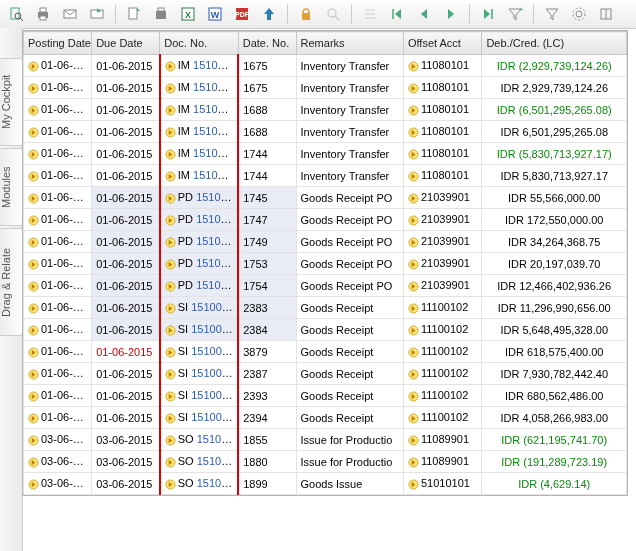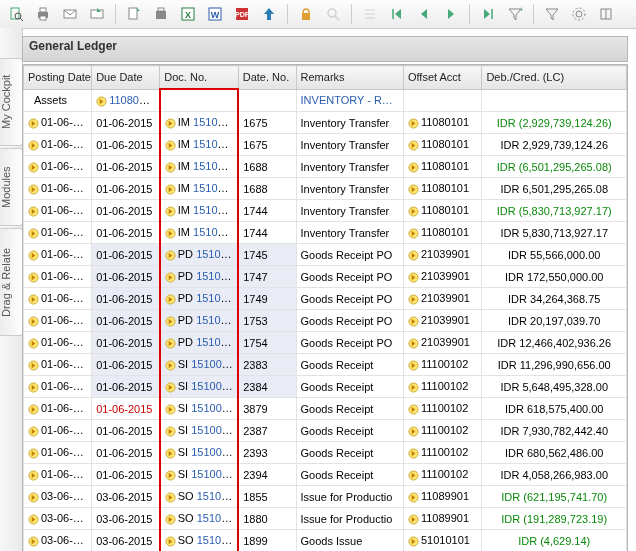--- a/index.html
+++ b/index.html
@@ -174,21 +174,20 @@
     </div>
   </div>
 
 <div class="vtabs">
   <div class="vtab t1">My Cockpit</div>
   <div class="vtab t2">Modules</div>
   <div class="vtab t3">Drag &amp; Relate</div>
 </div>
 
 <div class="main">
-  <div class="panel-title">General Ledger</div>
 
   <div class="grid-wrap">
     <table class="grid" id="grid">
       <colgroup>
         <col class="c-post">
           <col class="c-due">
           <col class="c-doc">
           <col class="c-trans">
           <col class="c-rem">
           <col class="c-off">
@@ -199,32 +198,20 @@
             <th>Posting Date</th>
             <th>Due Date</th>
             <th>Doc. No.</th>
             <th>Date. No.</th>
             <th>Remarks</th>
             <th>Offset Acct</th>
             <th>Deb./Cred. (LC)</th>
           </tr>
         </thead>
       <tbody id="body">
-          <tr>
-            <td style="padding-left:10px">Assets</td>
-            <td><span class="arrow"><svg viewBox="0 0 12 12">
-                  <circle cx="6" cy="6" r="5" fill="#ffe36e" stroke="#c8a836"></circle>
-                  <path d="M4 3 L8 6 L4 9 Z" fill="#c08000"></path>
-                </svg></span><span class="link">11080101</span></td>
-            <td style="border-left:2px solid #dd0000;border-right:2px solid #dd0000;border-top:2px solid #dd0000"></td>
-            <td></td>
-            <td class="link">INVENTORY - RAW</td>
-            <td></td>
-            <td></td>
-          </tr>
           <tr class="">
             <td><span class="arrow"><svg viewBox="0 0 12 12">
                   <circle cx="6" cy="6" r="5" fill="#ffe36e" stroke="#c8a836"></circle>
                   <path d="M4 3 L8 6 L4 9 Z" fill="#c08000"></path>
                 </svg></span>01-06-2015</td>
             <td class="">01-06-2015</td>
             <td style="border-left:2px solid #dd0000;border-right:2px solid #dd0000;"><span class="arrow"><svg viewBox="0 0 12 12">
                   <circle cx="6" cy="6" r="5" fill="#ffe36e" stroke="#c8a836"></circle>
                   <path d="M4 3 L8 6 L4 9 Z" fill="#c08000"></path>
                 </svg></span><span>IM</span> <span class="link">1510000001</span></td>

